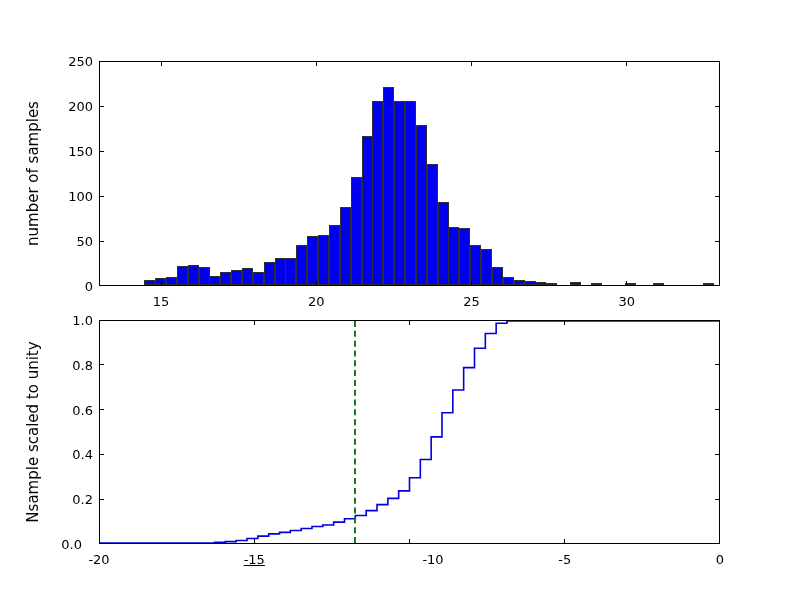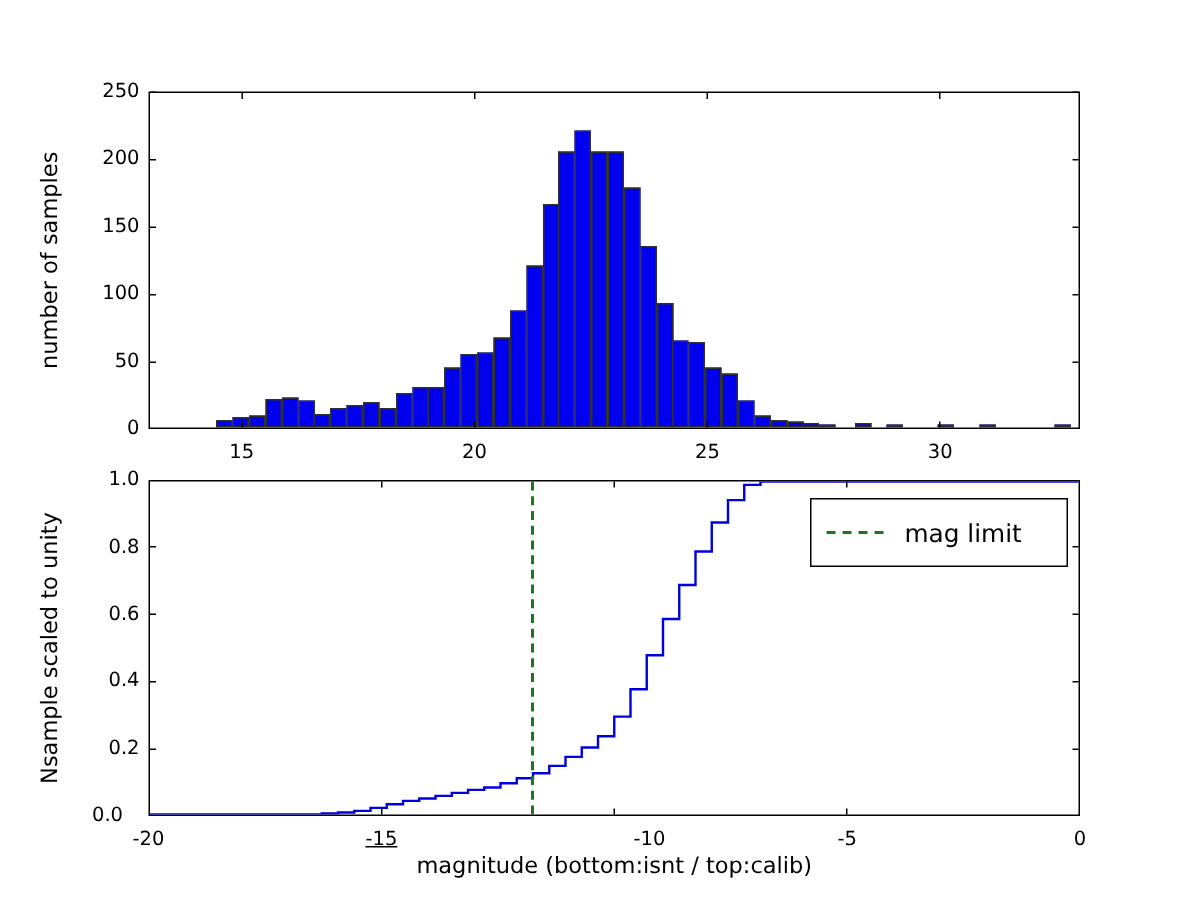--- a/index.html
+++ b/index.html
@@ -216,27 +216,22 @@
   <div class="ylabel" id="bottom-ylabel">Nsample scaled to unity</div>
 
   <div class="axes" id="bottom-axes">
     <div class="plot-canvas" id="bottom-canvas">
       <svg class="curve" id="cum-svg" width="619" height="222">
           <path d="M0.00,222.00 L114.51,222.00 L114.51,221.33 L125.35,221.33 L125.35,220.67 L136.18,220.67 L136.18,219.56 L147.01,219.56 L147.01,217.56 L157.84,217.56 L157.84,215.12 L168.68,215.12 L168.68,212.90 L179.51,212.90 L179.51,211.34 L190.34,211.34 L190.34,209.57 L201.18,209.57 L201.18,207.57 L212.01,207.57 L212.01,205.57 L222.84,205.57 L222.84,204.02 L233.67,204.02 L233.67,201.13 L244.51,201.13 L244.51,197.80 L255.34,197.80 L255.34,194.47 L266.17,194.47 L266.17,189.59 L277.00,189.59 L277.00,183.59 L287.84,183.59 L287.84,177.38 L298.67,177.38 L298.67,169.83 L309.50,169.83 L309.50,156.73 L320.33,156.73 L320.33,138.53 L331.16,138.53 L331.16,115.88 L342.00,115.88 L342.00,91.69 L352.83,91.69 L352.83,69.04 L363.66,69.04 L363.66,46.62 L374.50,46.62 L374.50,27.31 L385.33,27.31 L385.33,12.43 L396.16,12.43 L396.16,2.22 L406.99,2.22 L406.99,0.00 L417.83,0.00 L417.83,0.00 L428.66,0.00 L428.66,0.00 L439.49,0.00 L439.49,0.00 L450.32,0.00 L450.32,0.00 L461.15,0.00 L461.15,0.00 L471.99,0.00 L471.99,0.00 L482.82,0.00 L482.82,0.00 L493.65,0.00 L493.65,0.00 L504.49,0.00 L504.49,0.00 L526.15,0.00 L526.15,0.00 L547.82,0.00 L547.82,0.00 L581.86,0.00 L581.86,0.00 L609.72,0.00 L609.72,0.00 L619.00,0.00 L619.00,0.00" fill="none" stroke="#0000dd" stroke-width="1.6"></path>
         </svg>
       <div class="vline" id="mag-limit-line" style="left: 253.79px; border-left-color: rgb(26, 122, 26);"></div>
     </div>
 
-    <div id="legend-box">
-      <span class="legend-swatch"></span>
-      <span class="legend-label">mag limit</span>
-    </div>
   </div>
 
-  <div class="xlabel">magnitude (bottom:isnt / top:calib)</div>
 
 <div class="tick-label ytick-label" style="left: 51px; top: 286px; width: 42px;">0</div>
     <div class="tick-label ytick-label" style="left: 51px; top: 241px; width: 42px;">50</div>
     <div class="tick-mark ytick-mark" style="left: 100px; top: 240.5px;"></div>
     <div class="tick-mark ytick-mark" style="left: 715px; top: 240.5px;"></div>
     <div class="tick-label ytick-label" style="left: 51px; top: 196px; width: 42px;">100</div>
     <div class="tick-mark ytick-mark" style="left: 100px; top: 195.5px;"></div>
     <div class="tick-mark ytick-mark" style="left: 715px; top: 195.5px;"></div>
     <div class="tick-label ytick-label" style="left: 51px; top: 151px; width: 42px;">150</div>
     <div class="tick-mark ytick-mark" style="left: 100px; top: 150.5px;"></div>

